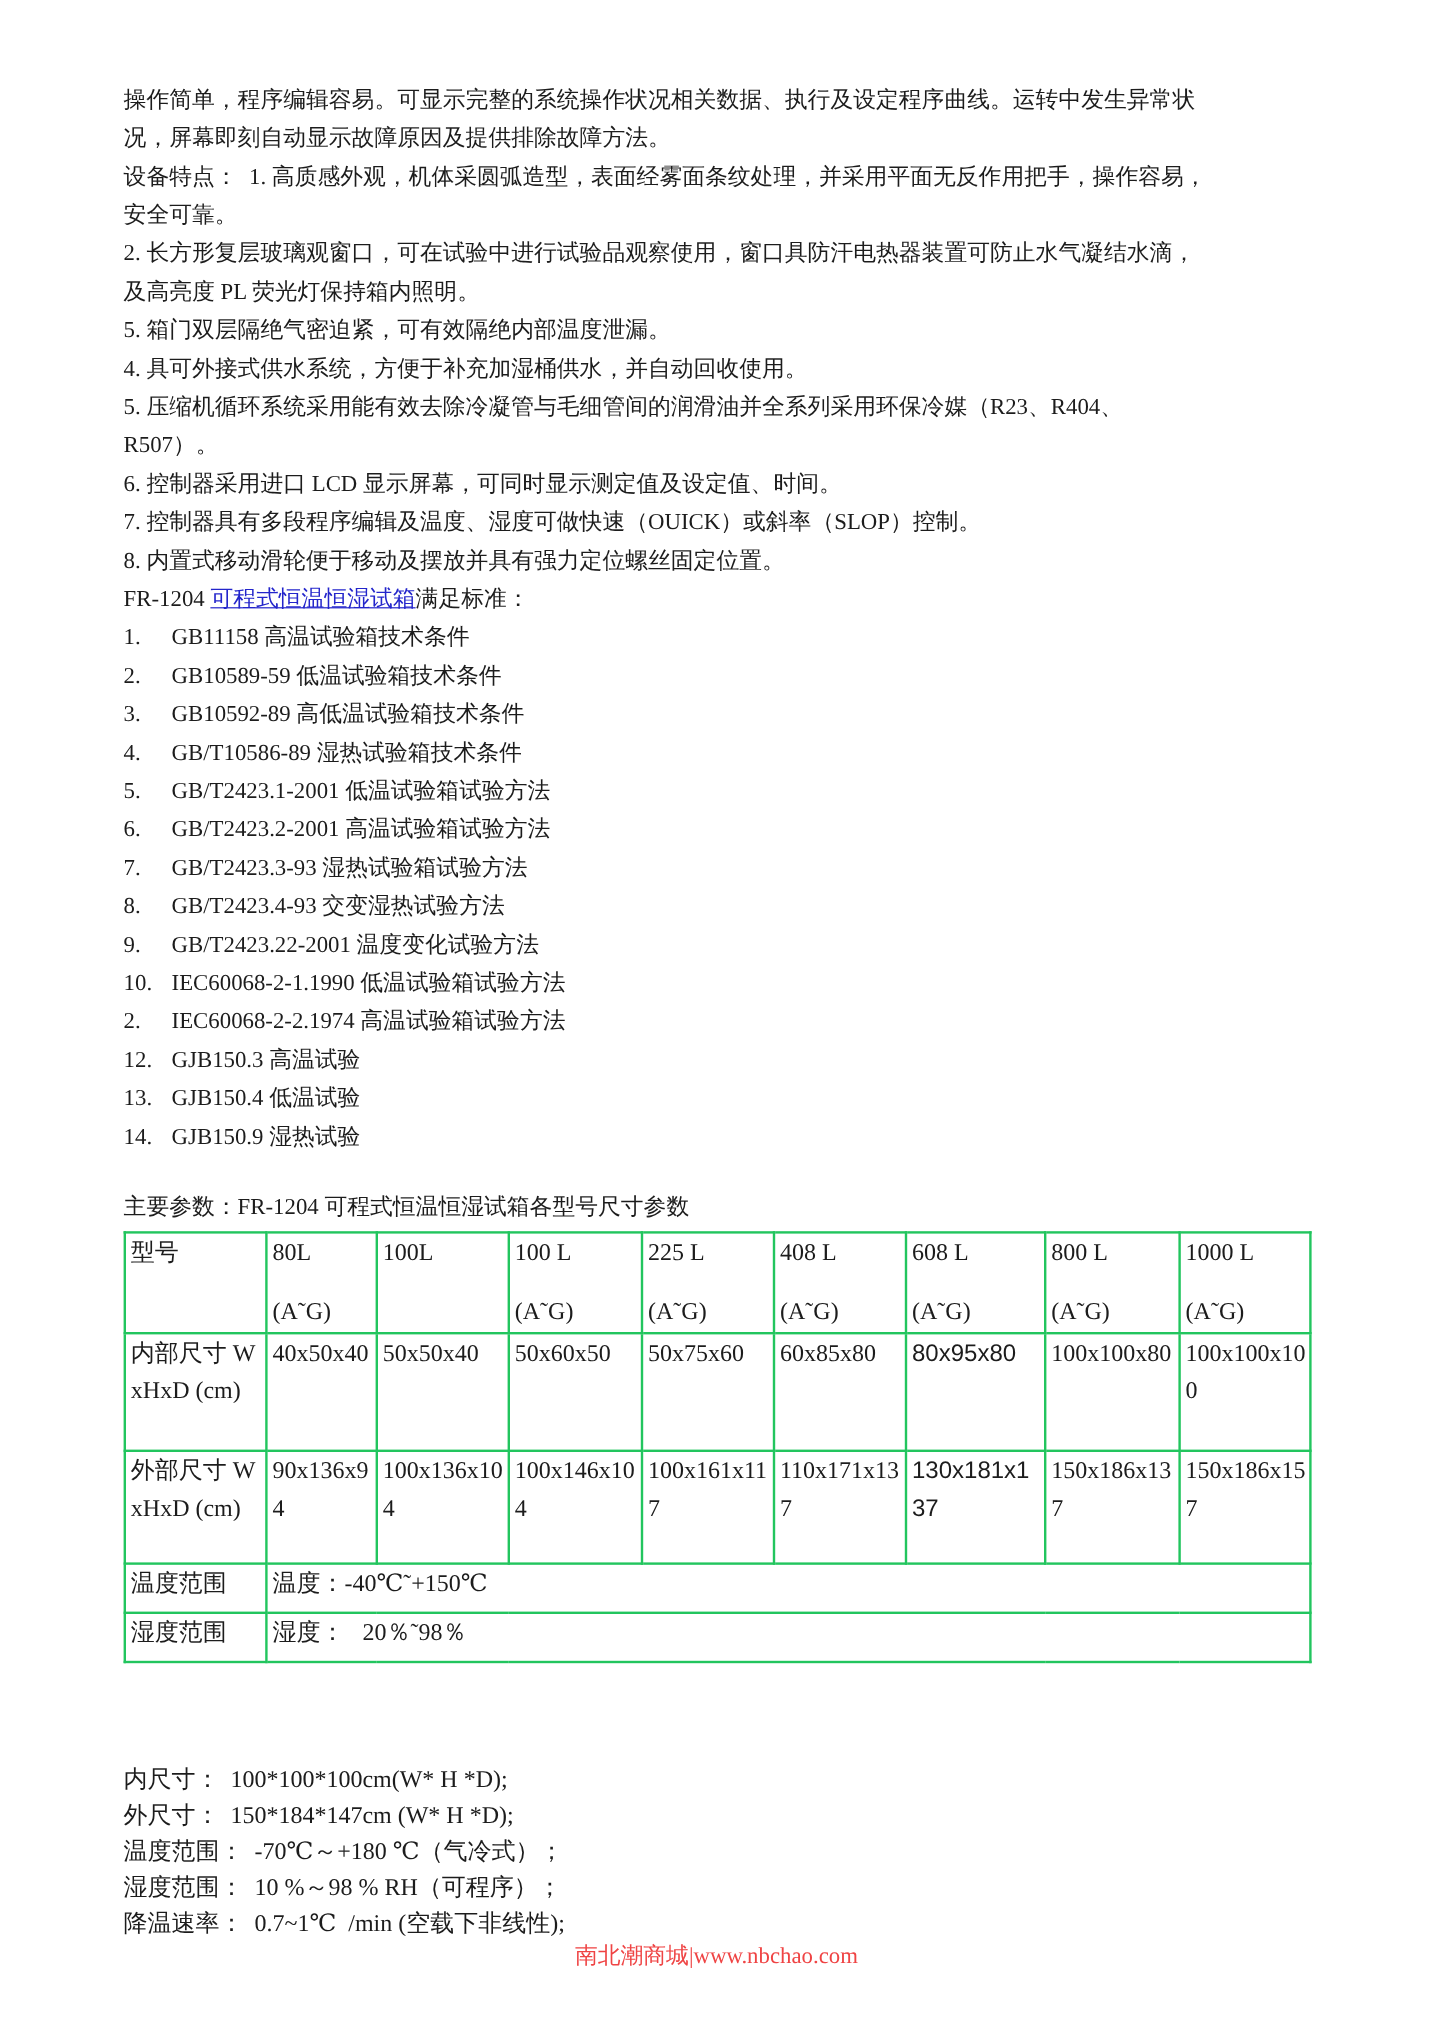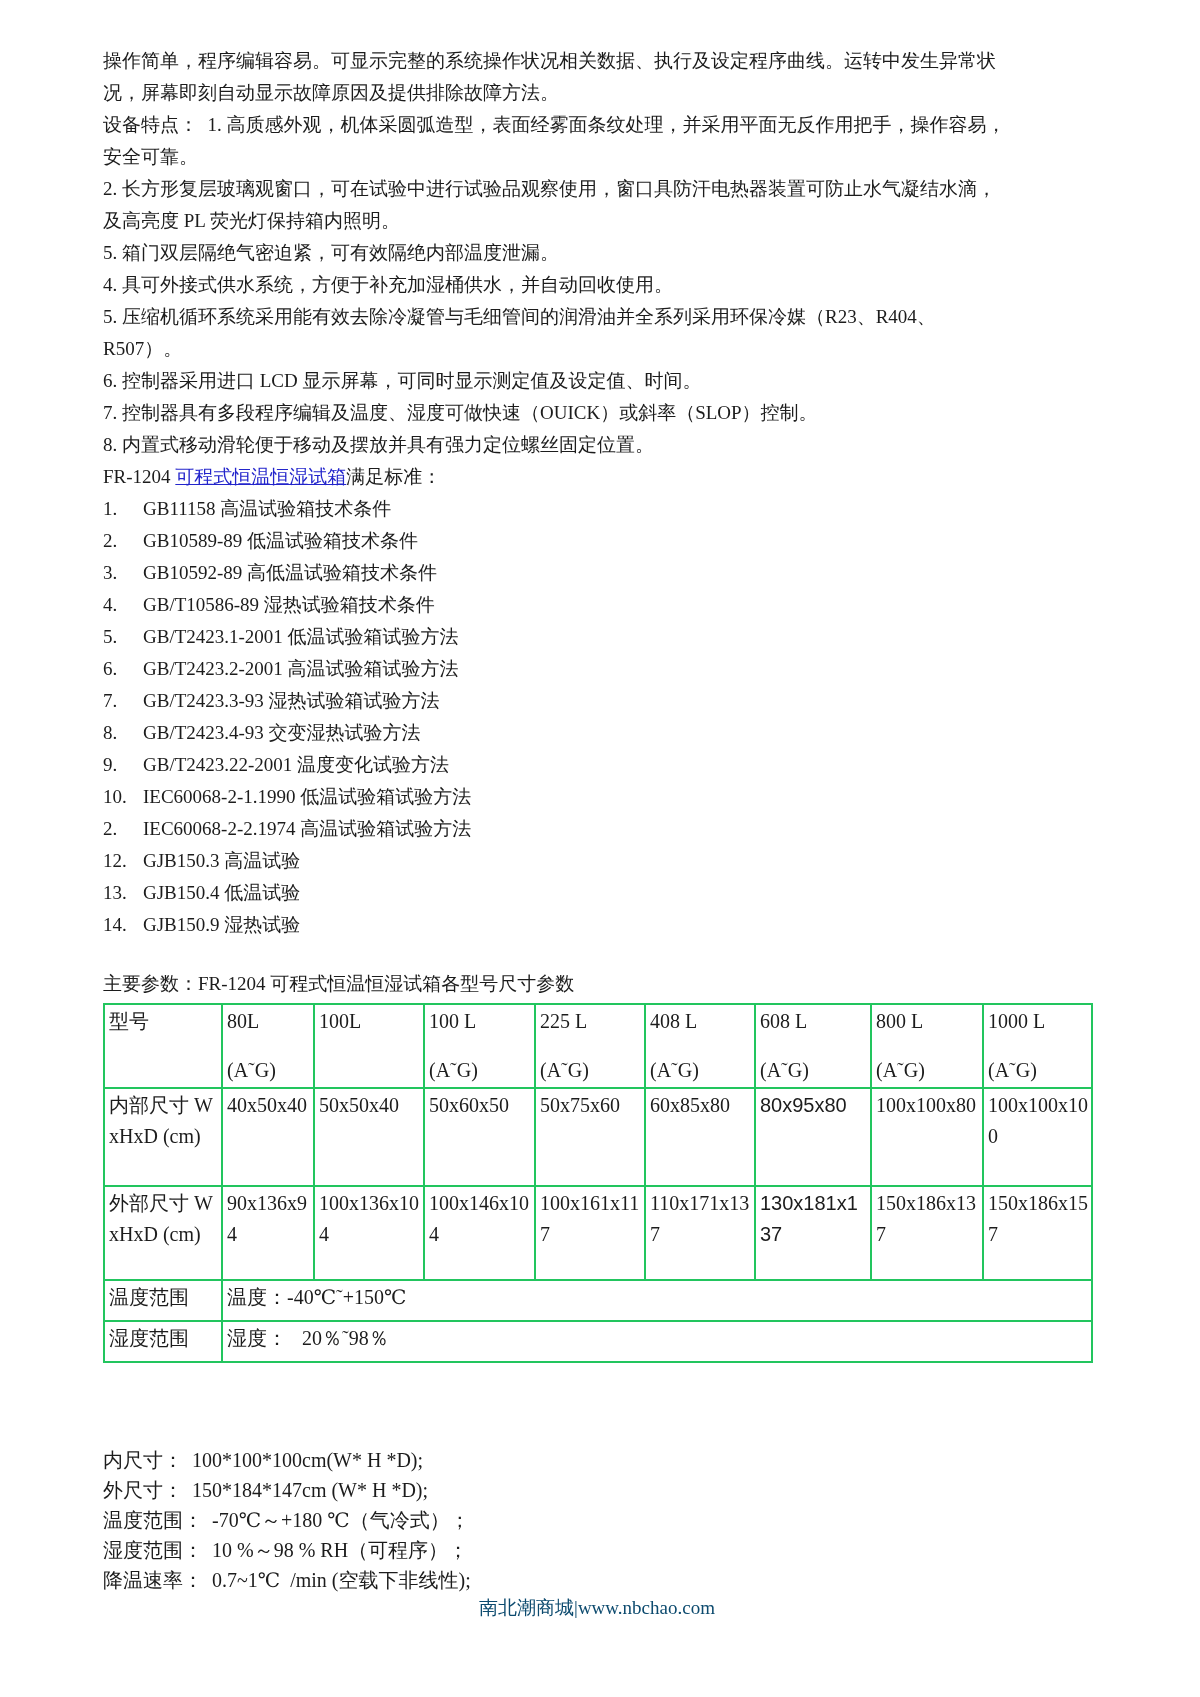--- a/index.html
+++ b/index.html
@@ -4,21 +4,21 @@
 <style>
   html, body { margin: 0; padding: 0; }
   body {
     width: 1200px; height: 1697px;
     background: #ffffff;
     font-family: "Liberation Serif", "DejaVu Serif", serif;
     color: #1c1c1c;
     overflow: hidden;
   }
   .page { width: 1200px; height: 1697px; position: relative; }
-  .content { padding: 45px 0 0 103px; }
+  .content { padding: 68px 0 0 103px; }
 
   
   .textblock { width: 904px; font-size: 19px; line-height: 32px; }
   .textblock p { margin: 0; white-space: pre-wrap; }
   .doc-link { color: #2325cb; text-decoration: underline; cursor: pointer; }
   .std-item .std-num { display: inline-block; min-width: 40px; }
 
   
   .table-title { margin: 30px 0 6px 0; font-size: 19px; line-height: 26px; white-space: pre-wrap; }
 
@@ -45,21 +45,21 @@
   tr.span-row td { height: 37px; border-radius: 13px; }
   td.sans-cell { font-family: "Liberation Sans", "DejaVu Sans", sans-serif; font-size: 21px; letter-spacing: 0px; }
 
   
   .specs { margin-top: 82px; font-size: 20px; line-height: 30px; }
   .specs p { margin: 0; white-space: pre-wrap; }
   .spec-label { margin-right: 9px; }
 
   
   .footer-line { width: 988px; text-align: center; margin: 0; margin-top: 0px; font-size: 19px; line-height: 26px; }
-  .footer-link { color: #0c4a6e; text-decoration: none; cursor: pointer; }
+  .footer-link { color: #ef4444; text-decoration: none; cursor: pointer; }
 </style>
 </head>
 <body>
 
 <div class="page">
   <div class="content">
 
     <div class="textblock">
       <p>操作简单，程序编辑容易。可显示完整的系统操作状况相关数据、执行及设定程序曲线。运转中发生异常状况，屏幕即刻自动显示故障原因及提供排除故障方法。</p>
       <p>设备特点：  1. 高质感外观，机体采圆弧造型，表面经雾面条纹处理，并采用平面无反作用把手，操作容易，安全可靠。</p>
@@ -67,21 +67,21 @@
       <p>5. 箱门双层隔绝气密迫紧，可有效隔绝内部温度泄漏。</p>
       <p>4. 具可外接式供水系统，方便于补充加湿桶供水，并自动回收使用。</p>
       <p>5. 压缩机循环系统采用能有效去除冷凝管与毛细管间的润滑油并全系列采用环保冷媒（R23、R404、R507）。</p>
       <p>6. 控制器采用进口 LCD 显示屏幕，可同时显示测定值及设定值、时间。</p>
       <p>7. 控制器具有多段程序编辑及温度、湿度可做快速（OUICK）或斜率（SLOP）控制。</p>
       <p>8. 内置式移动滑轮便于移动及摆放并具有强力定位螺丝固定位置。</p>
 
       <p><span>FR-1204 </span><a class="doc-link">可程式恒温恒湿试箱</a><span>满足标准：</span></p>
 
       <p class="std-item"><span class="std-num">1.</span><span>GB11158 高温试验箱技术条件</span></p>
-      <p class="std-item"><span class="std-num">2.</span><span>GB10589-89 低温试验箱技术条件</span></p>
+      <p class="std-item"><span class="std-num">2.</span><span>GB10589-59 低温试验箱技术条件</span></p>
       <p class="std-item"><span class="std-num">3.</span><span>GB10592-89 高低温试验箱技术条件</span></p>
       <p class="std-item"><span class="std-num">4.</span><span>GB/T10586-89 湿热试验箱技术条件</span></p>
       <p class="std-item"><span class="std-num">5.</span><span>GB/T2423.1-2001 低温试验箱试验方法</span></p>
       <p class="std-item"><span class="std-num">6.</span><span>GB/T2423.2-2001 高温试验箱试验方法</span></p>
       <p class="std-item"><span class="std-num">7.</span><span>GB/T2423.3-93 湿热试验箱试验方法</span></p>
       <p class="std-item"><span class="std-num">8.</span><span>GB/T2423.4-93 交变湿热试验方法</span></p>
       <p class="std-item"><span class="std-num">9.</span><span>GB/T2423.22-2001 温度变化试验方法</span></p>
       <p class="std-item"><span class="std-num">10.</span><span>IEC60068-2-1.1990 低温试验箱试验方法</span></p>
       <p class="std-item"><span class="std-num">2.</span><span>IEC60068-2-2.1974 高温试验箱试验方法</span></p>
       <p class="std-item"><span class="std-num">12.</span><span>GJB150.3 高温试验</span></p>

